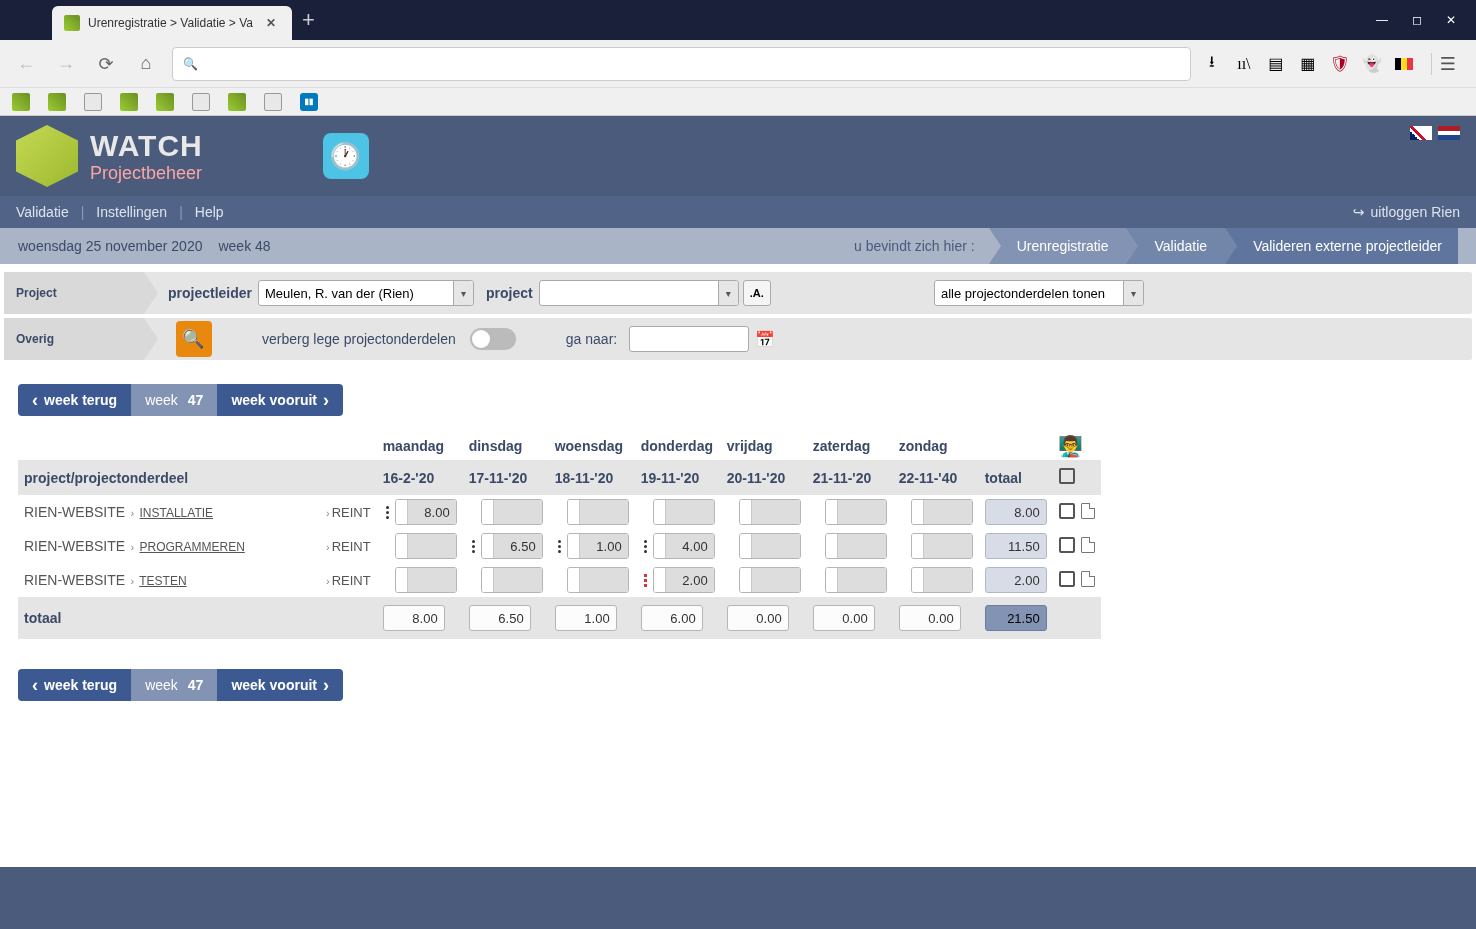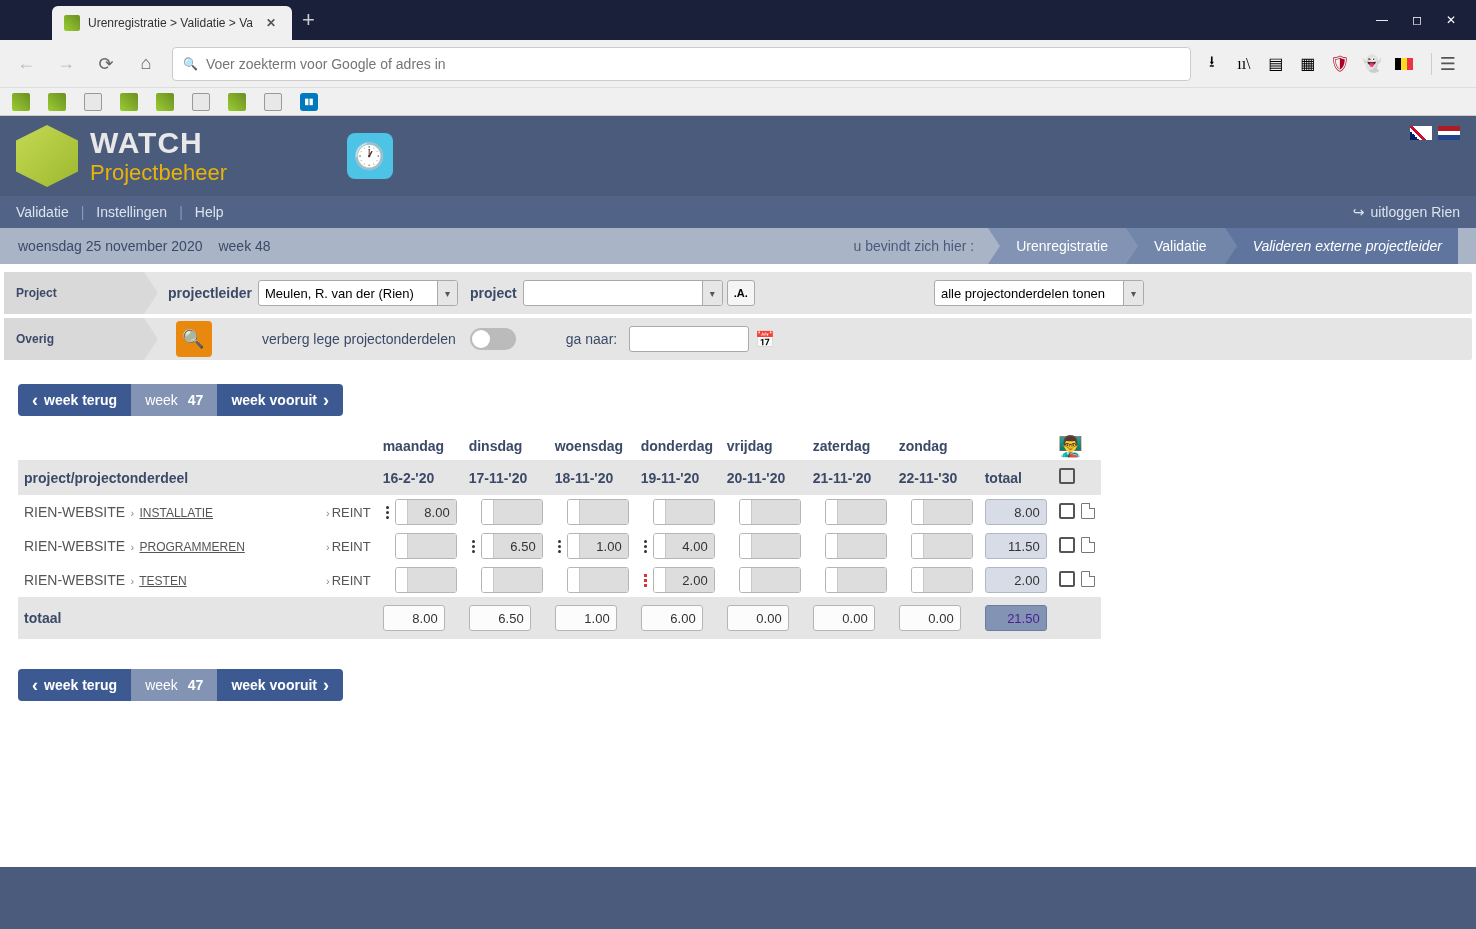--- a/index.html
+++ b/index.html
@@ -28,41 +28,41 @@
 .bm-icon { width: 18px; height: 18px; }
 .bm-puzzle { background: linear-gradient(45deg, #9acd32, #6b8e23); border-radius: 2px; }
 .bm-folder { border: 1px solid #999; border-radius: 2px; background: #e8e8e8; }
 .bm-trello { background: #0079bf; border-radius: 3px; display: flex; align-items: center; justify-content: center; color: #fff; font-size: 8px; font-weight: bold; }
 
 
 .app-header { background: #4a5b7c; height: 80px; display: flex; align-items: center; padding: 0 16px; position: relative; }
 .logo-cube { width: 62px; height: 62px; background: linear-gradient(135deg, #c5d954, #9db92e); margin-right: 12px; clip-path: polygon(50% 0%, 100% 25%, 100% 75%, 50% 100%, 0% 75%, 0% 25%); }
 .brand-text { color: #e8e8e8; }
 .brand-title { font-size: 30px; font-weight: bold; letter-spacing: 1px; }
-.brand-sub { font-size: 22px; color: #eab308; }
+.brand-sub { font-size: 18px; color: #fca5a5; }
 .clock-icon { width: 46px; height: 46px; background: #4dc4e6; border-radius: 8px; margin-left: 120px; display: flex; align-items: center; justify-content: center; color: #fff; font-size: 26px; }
 .flags { position: absolute; right: 16px; top: 10px; display: flex; gap: 6px; }
 .flag { width: 22px; height: 14px; }
 .flag-uk { background: linear-gradient(45deg, #012169 25%, #fff 25%, #fff 35%, #c8102e 35%, #c8102e 45%, #fff 45%); }
 .flag-nl { background: linear-gradient(to bottom, #ae1c28 33%, #fff 33%, #fff 66%, #21468b 66%); }
 
 .menu-bar { background: #516488; height: 32px; display: flex; align-items: center; padding: 0 16px; color: #dde3ed; font-size: 14px; }
 .menu-item { cursor: pointer; }
 .menu-sep { margin: 0 12px; color: #8a99b5; }
 .logout { margin-left: auto; display: flex; align-items: center; gap: 6px; cursor: pointer; }
 
 .date-bar { background: #a9b4c7; height: 36px; display: flex; align-items: center; padding: 0 18px; color: #3c4a68; font-size: 14px; }
 .date-bar .right { margin-left: auto; display: flex; align-items: center; height: 100%; }
 .crumb-label { margin-right: 14px; color: #4a5a7a; }
 .crumb { height: 100%; display: flex; align-items: center; padding: 0 18px 0 28px; position: relative; color: #fff; }
 .crumb::before { content: ''; position: absolute; left: 0; top: 0; border-left: 12px solid #a9b4c7; border-top: 18px solid transparent; border-bottom: 18px solid transparent; z-index: 2; }
 .crumb::after { content: ''; position: absolute; right: -12px; top: 0; border-left: 12px solid currentColor; border-top: 18px solid transparent; border-bottom: 18px solid transparent; z-index: 3; }
 .crumb.c1 { background: #8293b3; } .crumb.c1::after { color: #8293b3; }
 .crumb.c2 { background: #7286aa; } .crumb.c2::after { color: #7286aa; } .crumb.c2::before { border-left-color: #8293b3; }
-.crumb.c3 { background: #5f759e; color: #fff; padding-right: 16px; font-style: italic; } .crumb.c3::after { display: none; } .crumb.c3::before { border-left-color: #7286aa; }
+.crumb.c3 { background: #5f759e; color: #fff; padding-right: 16px; } .crumb.c3::after { display: none; } .crumb.c3::before { border-left-color: #7286aa; }
 
 
 .content { padding: 8px 4px 0; }
 .filter-row { background: #e5e5e5; height: 42px; margin-bottom: 4px; display: flex; align-items: center; border-radius: 2px; padding: 0 8px 0 0; }
 .filter-tag { background: #d9d9d9; height: 100%; display: flex; align-items: center; padding: 0 20px 0 12px; font-weight: bold; color: #3c4a68; position: relative; margin-right: 20px; min-width: 140px; }
 .filter-tag::after { content: ''; position: absolute; right: -14px; top: 0; border-left: 14px solid #d9d9d9; border-top: 21px solid transparent; border-bottom: 21px solid transparent; }
 .filter-label { font-weight: bold; color: #3c4a68; margin: 0 6px 0 4px; font-size: 14px; }
 .filter-select { height: 26px; border: 1px solid #aaa; border-radius: 3px; background: #fff; padding: 0 22px 0 6px; font-size: 13px; position: relative; display: flex; align-items: center; }
 .filter-select .caret { position: absolute; right: 0; top: 0; width: 20px; height: 100%; background: #e6e6e6; border-left: 1px solid #aaa; display: flex; align-items: center; justify-content: center; font-size: 10px; color: #555; border-radius: 0 3px 3px 0; }
 .sq-btn { width: 28px; height: 26px; border: 1px solid #aaa; border-radius: 3px; background: #f5f5f5; display: flex; align-items: center; justify-content: center; font-weight: bold; font-size: 11px; margin-left: 4px; cursor: pointer; }
@@ -101,21 +101,21 @@
 .hour-box-wrap { display: flex; border: 1px solid #b5b5b5; border-radius: 3px; height: 26px; overflow: hidden; width: 62px; }
 .hour-box-wrap .stub { width: 12px; background: #fff; border-right: 1px solid #c8c8c8; }
 .hour-box-wrap .val { flex: 1; background: #ddd; display: flex; align-items: center; justify-content: flex-end; padding: 0 6px; color: #333; font-size: 13px; }
 .total-box { display: inline-flex; align-items: center; justify-content: flex-end; width: 62px; height: 26px; background: #d7dce6; border: 1px solid #b0b8c8; border-radius: 3px; padding: 0 6px; font-size: 13px; color: #333; }
 .check-box { width: 16px; height: 16px; border: 2px solid #555; border-radius: 2px; cursor: pointer; display: inline-block; }
 .doc-icon { width: 14px; height: 16px; border: 1px solid #777; border-radius: 1px; display: inline-block; margin-left: 6px; cursor: pointer; position: relative; }
 .doc-icon::after { content:''; position:absolute; right:-1px; top:-1px; width:5px; height:5px; background:#fff; border-left:1px solid #777; border-bottom:1px solid #777; }
 .totals-row { background: #e5e5e5; }
 .totals-row td { padding: 8px 6px; font-size: 14px; color: #3c4a68; font-weight: bold; }
 .sum-box { display: inline-flex; align-items: center; justify-content: flex-end; width: 62px; height: 26px; background: #fcfcfc; border: 1px solid #b5b5b5; border-radius: 3px; padding: 0 6px; font-weight: normal; color: #333; font-size: 13px; }
-.grand-box { background: #8293b3; color: #4c1d95; border-color: #6a7d9e; }
+.grand-box { background: #8293b3; color: #000000; border-color: #6a7d9e; }
 .teach-icon { font-size: 20px; color: #555; }
 
 .footer { background: #4a5b7c; height: 62px; position: absolute; bottom: 0; left: 0; right: 0; }
 </style>
 </head>
 <body>
 
 <div class="browser-chrome">
   <div class="tab">
     <div class="tab-icon"></div>
@@ -130,21 +130,20 @@
   </div>
 </div>
 
 <div class="toolbar">
   <span class="nav-btn disabled">←</span>
   <span class="nav-btn disabled">→</span>
   <span class="nav-btn">⟳</span>
   <span class="nav-btn">⌂</span>
   <div class="url-bar">
     <span style="color:#888;">🔍</span>
-    <input type="text" placeholder="Voer zoekterm voor Google of adres in" style="">
   </div>
   <div class="ext-icons">
     <span class="ext-icon">⭳</span>
     <span class="ext-icon" style="font-family:serif;">ıı\</span>
     <span class="ext-icon">▤</span>
     <span class="ext-icon">▦</span>
     <span class="ext-icon" style="color:#b00020;">🛡</span>
     <span class="ext-icon" style="color:#2aa3ef;">👻</span>
     <span class="ext-icon" style="background:linear-gradient(to right,#000 33%,#fdda24 33%,#fdda24 66%,#ef3340 66%);width:18px;height:12px;"></span>
     <span class="hamburger">☰</span>
@@ -196,21 +195,21 @@
     <span class="crumb c1">Urenregistratie</span>
     <span class="crumb c2">Validatie</span>
     <span class="crumb c3">Valideren externe projectleider</span>
   </div>
 </div>
 
 <div class="content">
   <div class="filter-row">
     <div class="filter-tag">Project</div>
     <span class="filter-label">projectleider</span>
-    <div class="filter-select" style="width:200px;">
+    <div class="filter-select" style="width:216px;">
       <span>Meulen, R. van der (Rien)</span>
       <span class="caret">▾</span>
     </div>
     <span class="filter-label" style="margin-left:12px;">project</span>
     <div class="filter-select" style="width:200px;">
       <span></span>
       <span class="caret">▾</span>
     </div>
     <div class="sq-btn">.A.</div>
     <div class="push-right"></div>
@@ -265,21 +264,21 @@
       </tr>
       <tr class="date-head">
         <th class="proj-col">project/projectonderdeel</th>
             <th></th>
         <th>16-2-'20</th>
         <th>17-11-'20</th>
         <th>18-11-'20</th>
         <th>19-11-'20</th>
         <th>20-11-'20</th>
         <th>21-11-'20</th>
-        <th>22-11-'30</th>
+        <th>22-11-'40</th>
         <th>totaal</th>
         <th><span class="check-box"></span></th>
       </tr>
       </tbody>
         <tbody id="rows-body">
           <tr>
             <td class="proj-col"><span class="proj-name">RIEN-WEBSITE</span>
     <span class="caret-small">›</span>
     <span class="proj-part">INSTALLATIE</span></td>
             <td class="user-col"><span class="caret-small">›</span><span>REINT</span></td>

